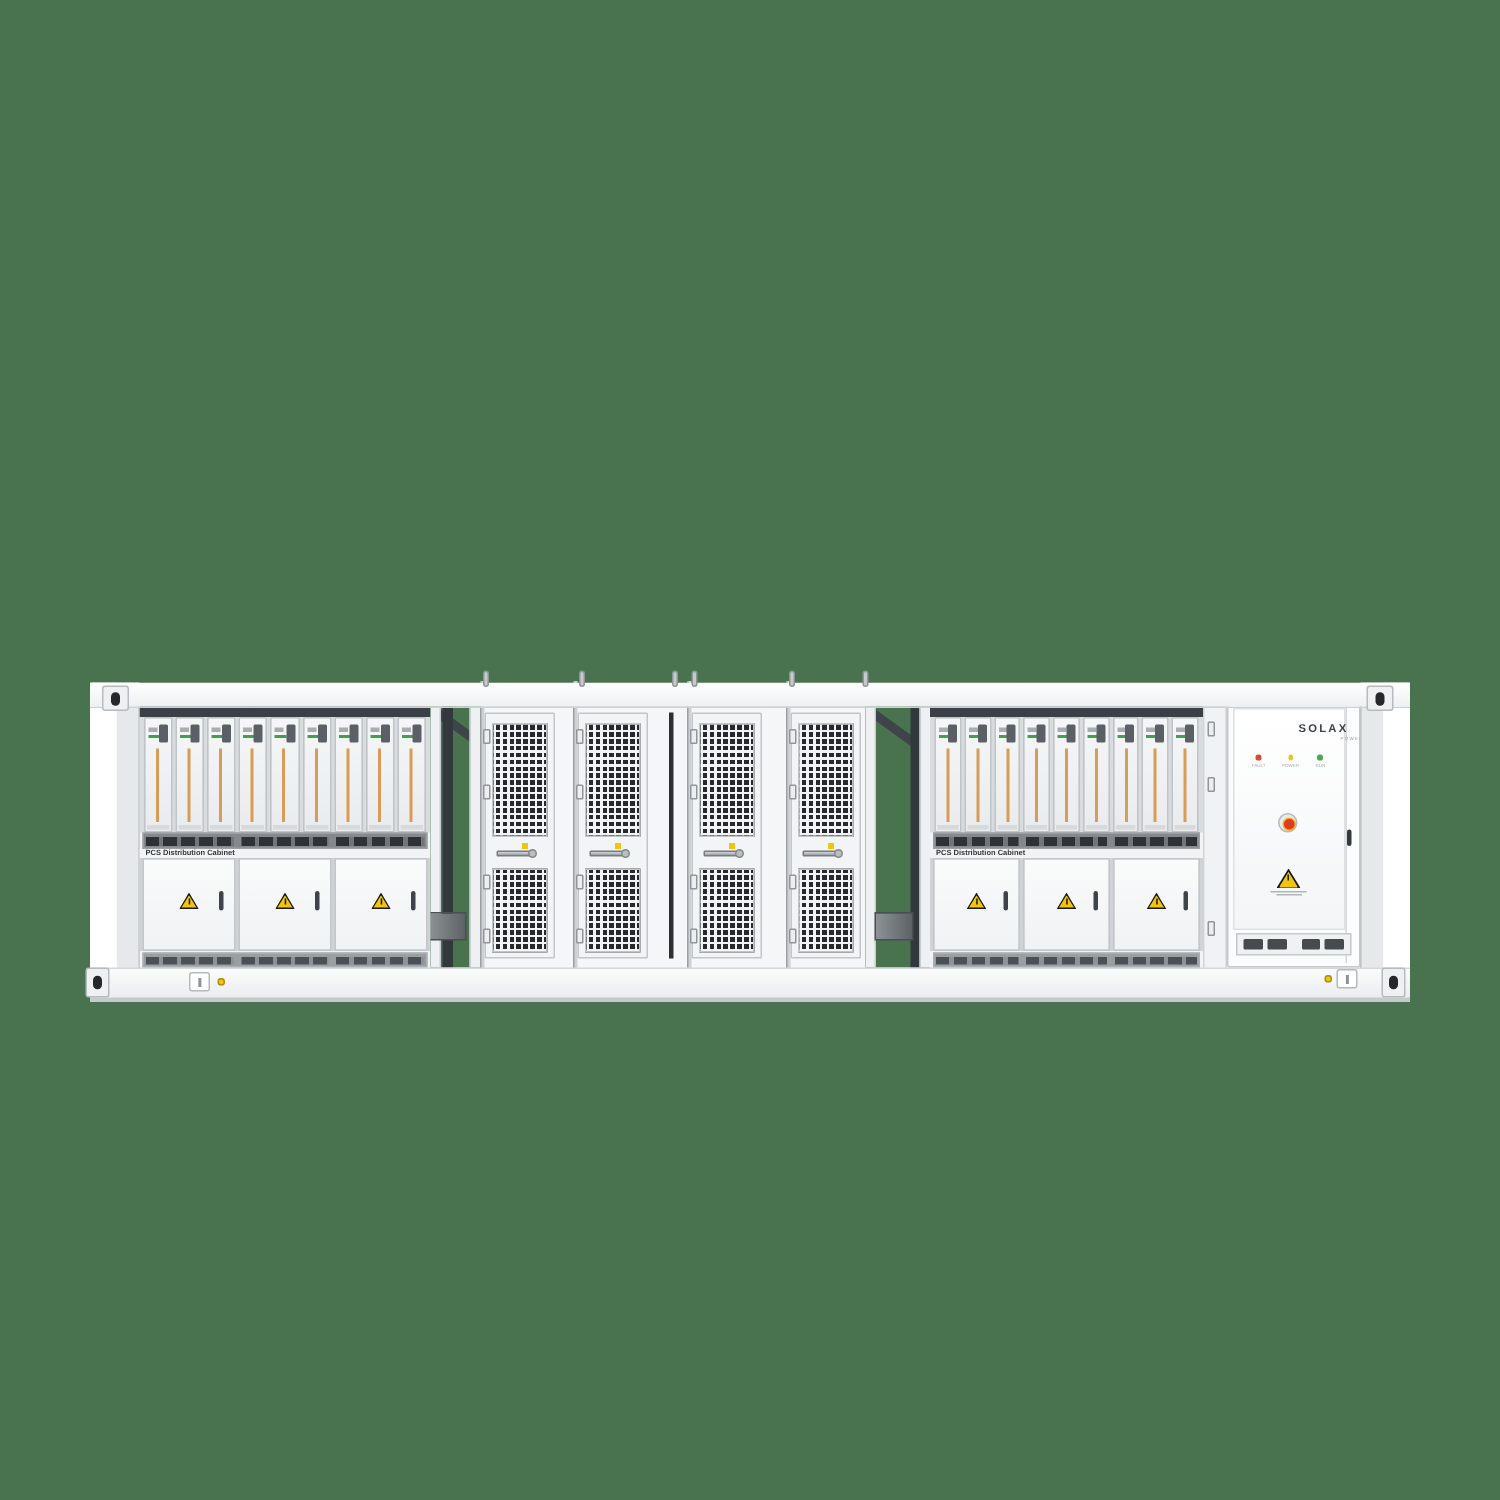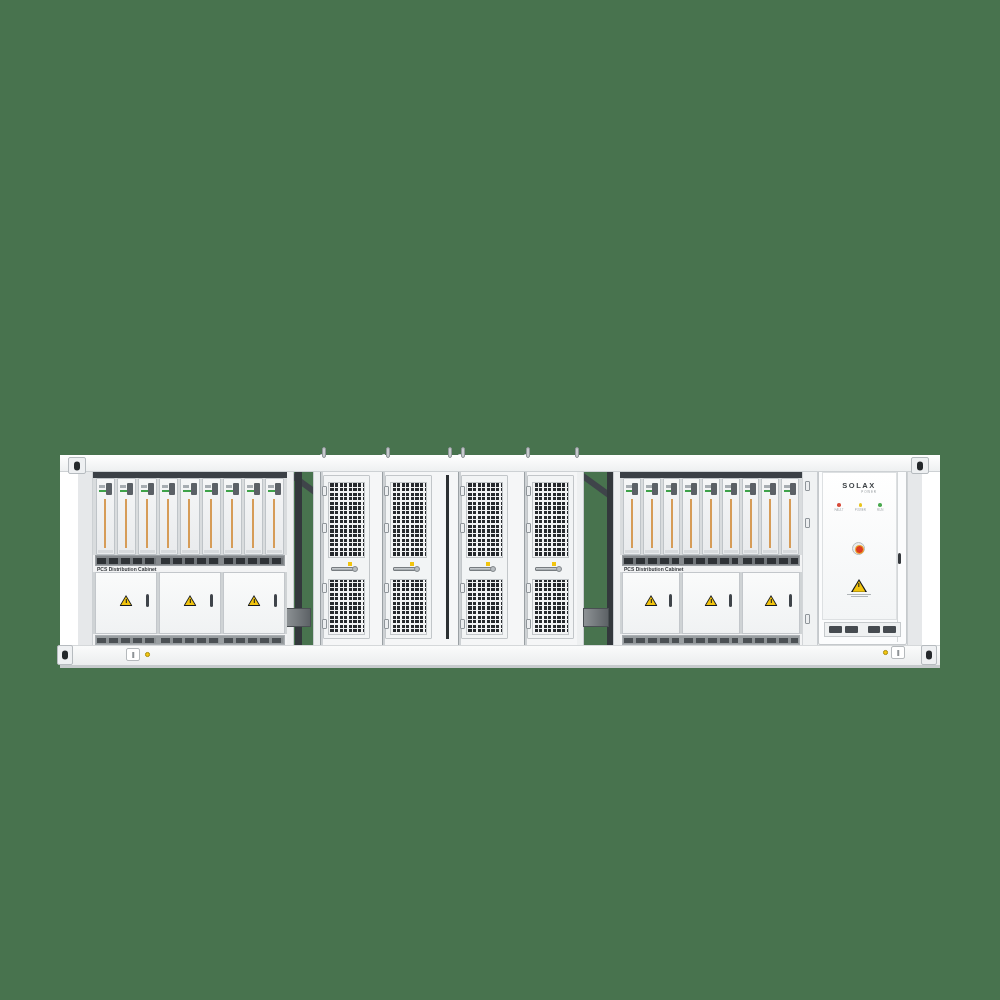--- a/index.html
+++ b/index.html
@@ -110,21 +110,21 @@
   .mh.h1{top:10px;} .mh.h2{top:47px;} .mh.h3{top:107px;} .mh.h4{top:143px;}
   .rod { position:absolute; left:-4px; top:-22px; width:3px; height:200px; background:#cdd1d4; border-left:1px solid #9aa0a4; }
   .mesh-seam { position:absolute; left:126px; top:4px; width:3px; height:164px; background:#2c3033; }
 
   
   .cab { position:absolute; left:758px; top:13px; width:89px; height:177px; background:#fbfcfd;
     border:1px solid #c5c9cc; border-radius:2px; z-index:3; }
   .cab-face { position:absolute; left:3px; top:3px; right:9px; bottom:24px;
     background:linear-gradient(180deg,#ffffff,#f3f5f6); border:1px solid #dde0e2; }
   .cab-seam { position:absolute; right:8px; top:2px; bottom:2px; width:1px; background:#d4d7d9; }
-  .cab-logo { position:absolute; left:0; top:12px; width:80px; text-align:center; }
+  .cab-logo { position:absolute; left:0; top:12px; width:80px; text-align:right; }
   .cab-logo .brand { font-size:7.5px; font-weight:bold; letter-spacing:1.5px; color:#3e4347; }
   .cab-logo .sub { font-size:3px; letter-spacing:0.8px; color:#9ba0a4; transform:translateX(10px); }
   .cab-leds { position:absolute; left:0; top:34px; width:80px; display:flex; justify-content:center; gap:11px; }
   .led { display:flex; flex-direction:column; align-items:center; }
   .led .dot { width:3.5px; height:3.5px; border-radius:50%; }
   .led .lbl { margin-top:1.5px; font-size:3px; color:#a7acb0; }
   .cab-btn { position:absolute; left:33px; top:73px; width:13px; height:13px; border-radius:50%;
     background:#e9ebec; border:1px solid #b5babd; }
   .cab-btn::before { content:""; position:absolute; left:2.2px; top:2.2px; width:6.6px; height:6.6px;
     border-radius:50%; background:#dd3b22; border:1.2px solid #f0b429; }

